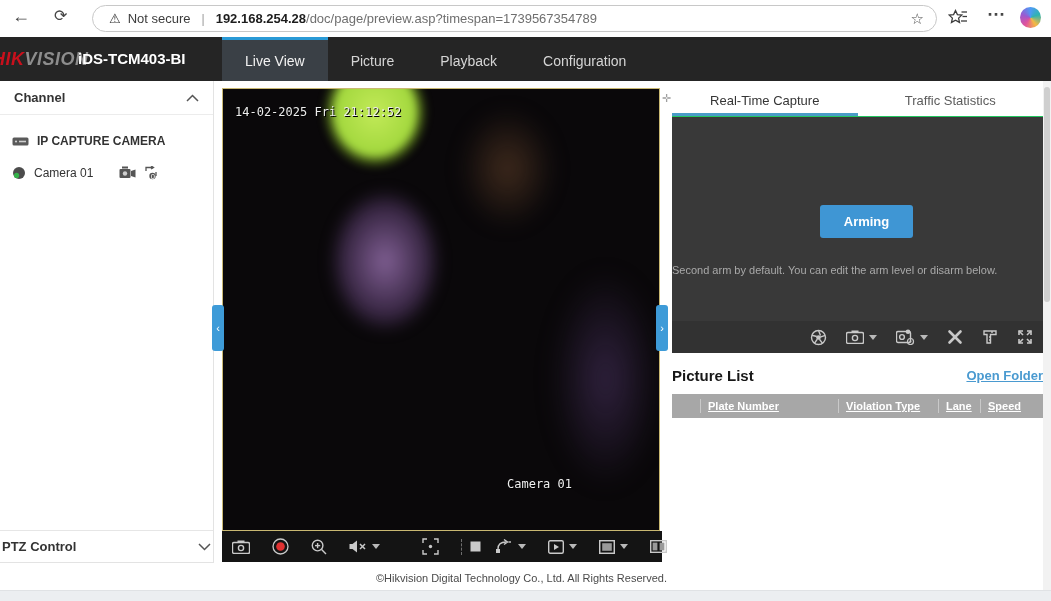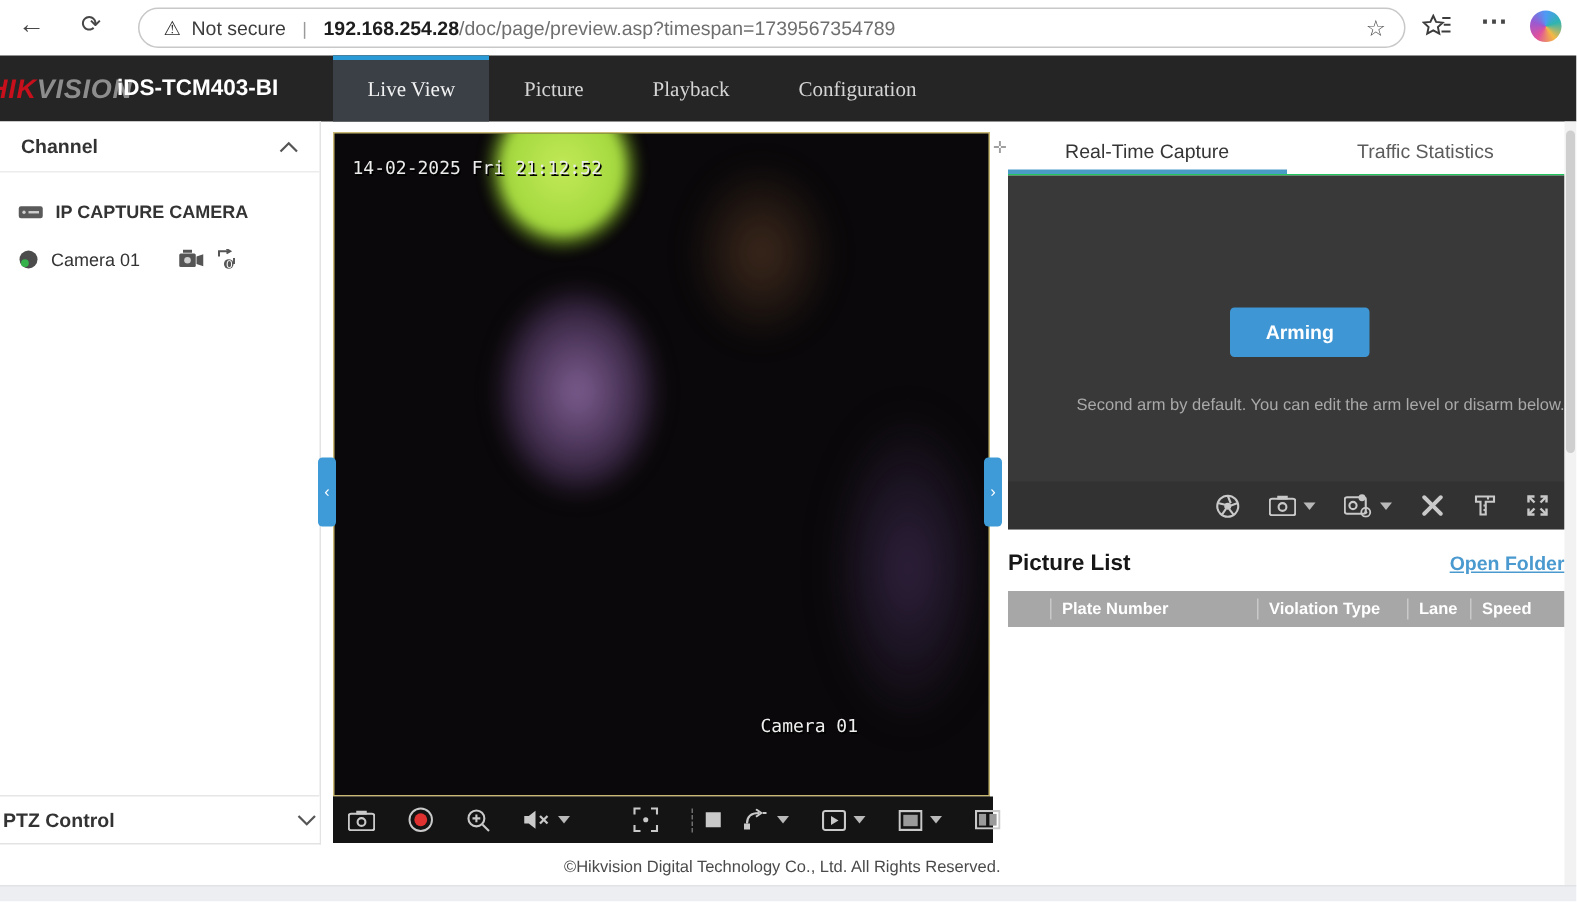--- a/index.html
+++ b/index.html
@@ -23,21 +23,21 @@
     background:conic-gradient(#4e9af5,#2fb4b0,#f5b942,#e0529c,#9b59d0,#4e9af5); }
 
   
   #header { position:absolute; left:0; top:37px; width:1051px; height:44px; background:#252525; }
   #logo { position:absolute; left:-8px; top:12px; font-size:18px; font-weight:700; font-style:italic; letter-spacing:.5px; }
   #logo .hik { color:#c8101c; }
   #logo .vision { color:#8d8d8d; }
   #model { position:absolute; left:78px; top:13px; color:#fff; font-weight:700; font-size:15px; }
   #tabs { position:absolute; left:222px; top:0; height:44px; display:flex; }
   .tab { height:44px; display:flex; align-items:center; padding:12px 23px; color:#d5d5d5;
-         font-size:14px; cursor:pointer; border-top:3px solid transparent;font-family:Liberation Serif, serif; }
+         font-size:14px; cursor:pointer; border-top:3px solid transparent; }
   .tab.active { background:#3a4046; border-top:3px solid #2a9ad6; color:#f2f2f2; }
 
   
   #sidebar { position:absolute; left:0; top:81px; width:214px; height:482px; background:#fff;
              border-right:1px solid #e3e3e3; border-bottom:1px solid #e3e3e3; }
   #channel-hdr { height:34px; display:flex; align-items:center; padding:0 14px;
                  font-size:13px; font-weight:700; color:#333; border-bottom:1px solid #ececec; }
   .hdr-chevron { margin-left:auto; }
   .tree-row { display:flex; align-items:center; padding:0 12px; height:24px; font-size:12px; color:#333; }
   #device-row { margin-top:14px;font-weight:bold; }
@@ -84,34 +84,34 @@
   #rtabs { position:absolute; left:672px; top:88px; width:371px; height:29px; display:flex;
            border-bottom:1px solid #22c55e; background:#fff; }
   .rtab { width:50%; display:flex; align-items:center; justify-content:center; font-size:13px;
           color:#5c5c5c; cursor:pointer; border-bottom:3px solid transparent; }
   .rtab.active { color:#353535; border-bottom:3px solid #4a9cc7; }
 
   #darkpanel { position:absolute; left:672px; top:117px; width:371px; height:236px; background:#393939; }
   #arming-btn { position:absolute; left:148px; top:88px; width:93px; height:33px; background:#3f96d4;
     border:none; border-radius:3px; color:#fff; font-weight:700; font-size:13px; cursor:pointer;
     font-family:"Liberation Sans", sans-serif; }
-  #arming-note { position:absolute; left:0; top:147px; width:371px; text-align:right;
+  #arming-note { position:absolute; left:0; top:147px; width:371px; text-align:left;
                  font-size:11px; color:#a9a9a9; }
   #rtoolbar { position:absolute; left:0; bottom:0; width:371px; height:32px; background:rgba(0,0,0,.12);
               display:flex; align-items:center; justify-content:flex-end; padding-right:10px; }
   .rt { display:flex; align-items:center; margin-left:19px; cursor:pointer; }
 
   #plist-hdr { position:absolute; left:672px; top:360px; width:371px; height:30px;
                display:flex; align-items:center; }
   #plist-title { font-size:15px; font-weight:700; color:#171717;text-align:center; }
   #open-folder { margin-left:auto; font-size:13px; font-weight:700; color:#4a9ad0;
                  text-decoration:underline; cursor:pointer; }
   #ptable-hdr { position:absolute; left:672px; top:394px; width:371px; height:24px; background:#a7a7a7;
                 display:flex; align-items:center; padding-left:28px; }
-  .th { border-left:1px solid #c9c9c9; padding-left:7px; font-size:11px; font-weight:700; color:#fff; height:14px; line-height:14px; }
+  .th { border-left:1px solid #c9c9c9; padding-left:7px; font-size:11px; font-weight:700; color:#fff; height:14px; line-height:14px;text-decoration:underline; }
   .th1{width:138px;} .th2{width:100px;} .th3{width:42px;} .th4{width:55px;}
   #ptable-body { position:absolute; left:672px; top:418px; width:371px; height:147px; background:#fff; }
 
   
   #footer { position:absolute; left:0; top:568px; width:1043px; height:20px; display:flex;
             align-items:center; justify-content:center; font-size:11px; color:#4a4a4a; background:#fff; }
   #vscroll { position:absolute; left:1043px; top:81px; width:8px; height:509px; background:#f2f2f2; }
   #vscroll .thumb { position:absolute; left:1px; top:6px; width:6px; height:215px; background:#cfcfcf; border-radius:3px; }
   #hscroll { position:absolute; left:0; top:590px; width:1051px; height:11px; background:#eceef1; border-top:1px solid #e0e2e5; }
 

